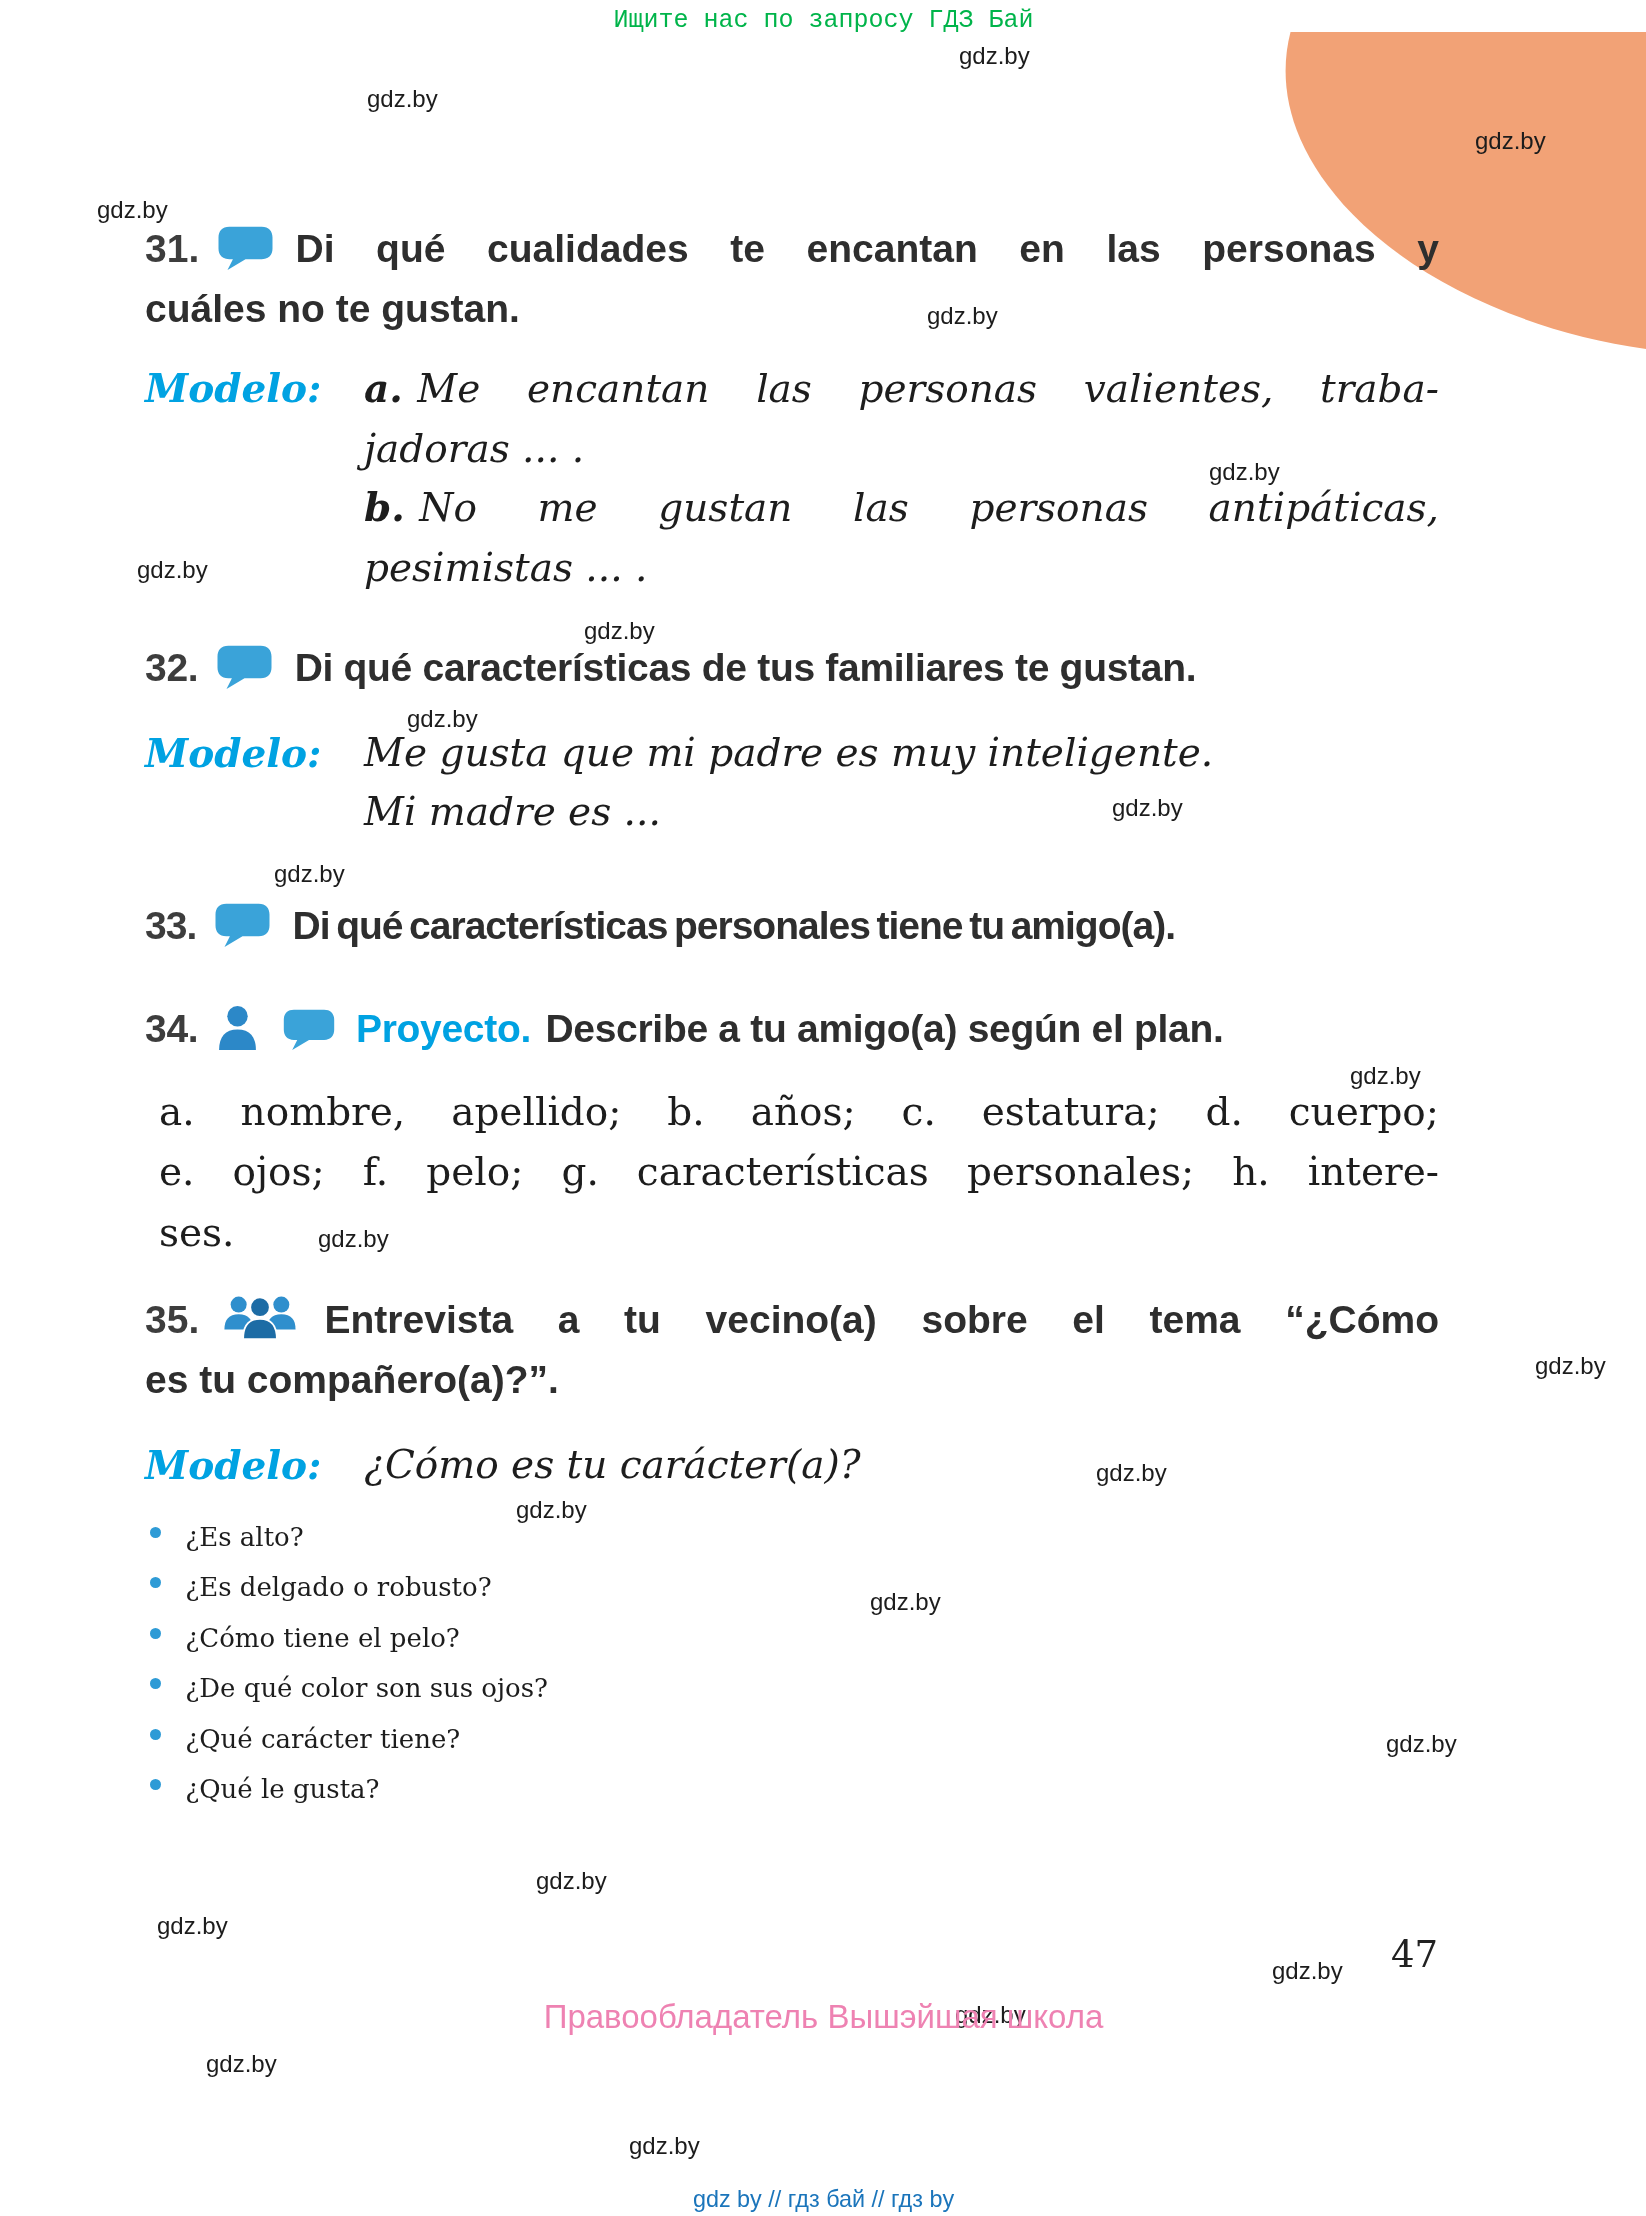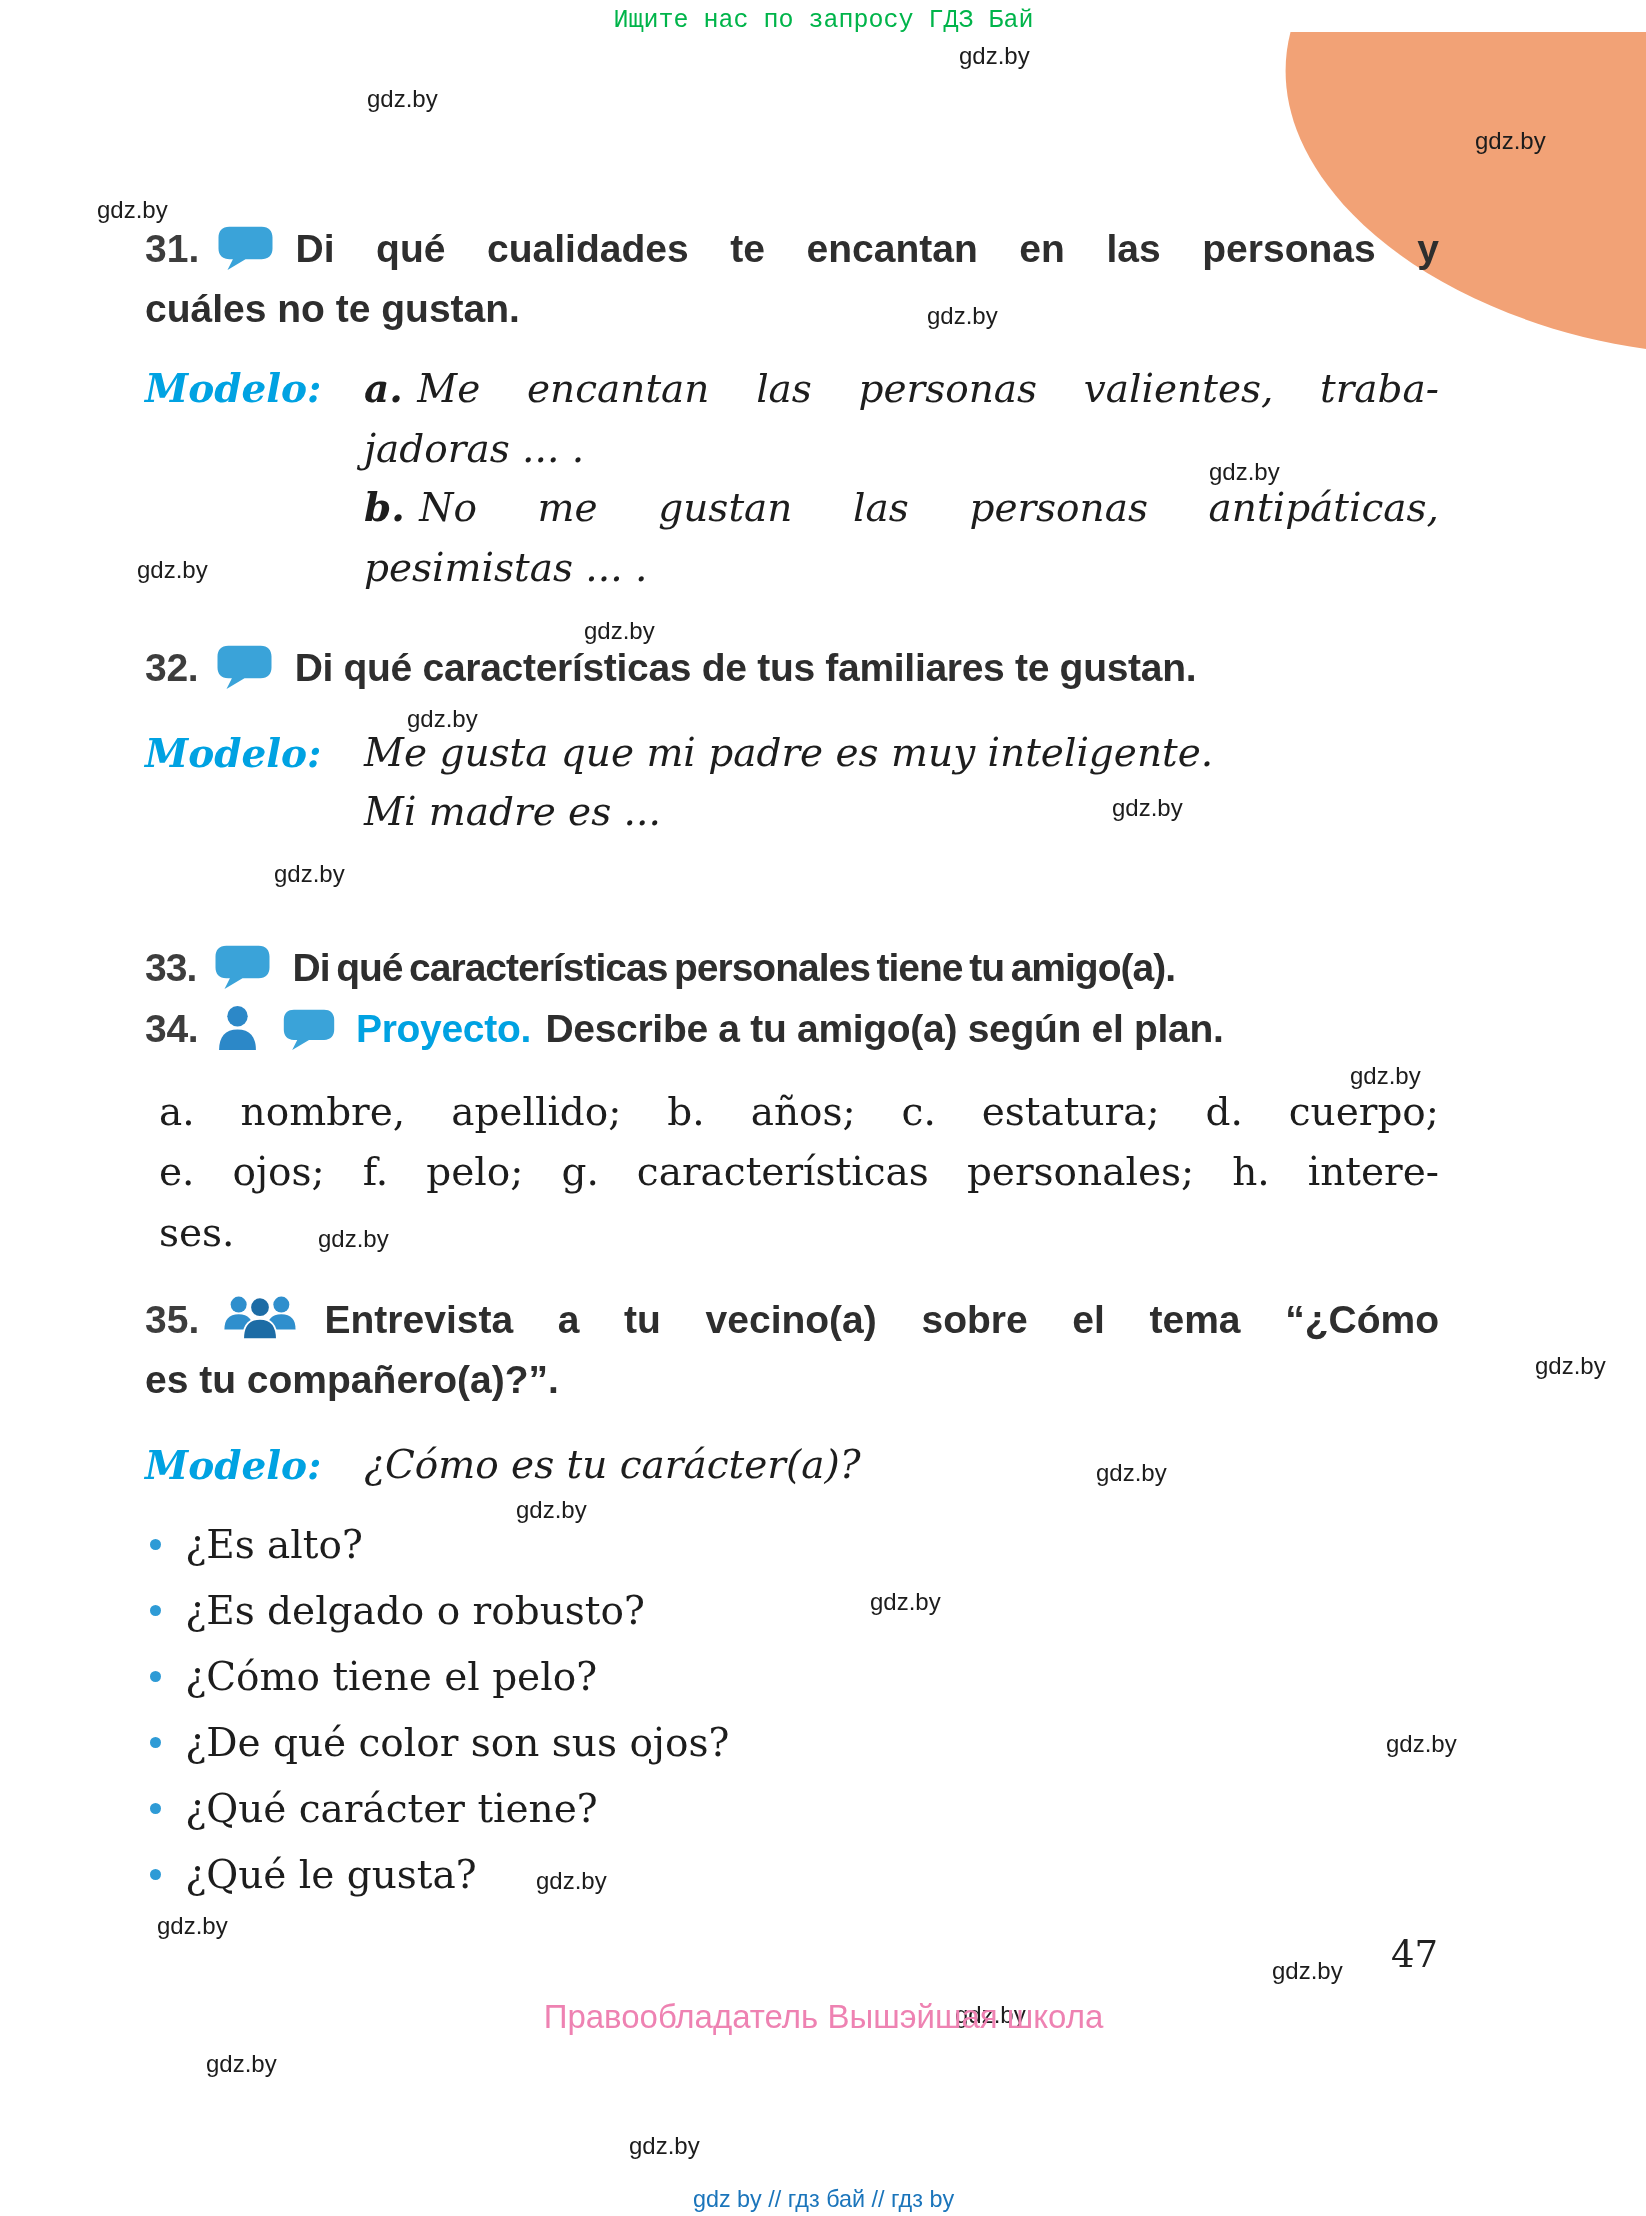--- a/index.html
+++ b/index.html
@@ -23,37 +23,37 @@
   
   .sect { position:absolute; left:145px; right:208px; }
   .instr {
     font-family:"Liberation Sans", sans-serif; font-weight:bold;
     font-size:39px; color:#2e2e2e; line-height:1.55;
   }
   .instr .num { color:#3d3d3d; margin-right:16px; }
   .instr svg { vertical-align:-8px; margin-right:19.3px; }
   .jl { text-align:justify; text-align-last:justify; }
   .nw { white-space:nowrap; letter-spacing:-0.3px; }
-  .tighter { letter-spacing:-1px; word-spacing:-3.2px;margin-top:42px; }
+  .tighter { letter-spacing:-1px; word-spacing:-3.2px; }
   .blue { color:#00a2e2; }
   .proj { margin-right:14.5px; }
   
   .modelo { font-size:39px; line-height:1.5;font-style:italic; }
   .mlabel {
     position:absolute; left:0; top:0; font-weight:bold; color:#00a2e2;
     font-size:39px;
   }
   .mbody { margin-left:219px; }
   .b { font-weight:bold; margin-right:14.5px; }
   .b:empty { margin-right:0; }
   
   .plan { font-size:39px; line-height:1.55; }
   
   .qlist { list-style:none; }
-  .qlist li { font-size:39px; line-height:1.2; margin-bottom:19.3px; }
+  .qlist li { font-size:26px; line-height:1.2; margin-bottom:19.3px; }
   .bullet {
     display:inline-block; width:11.3px; height:11.3px; border-radius:50%;
     background:#2e9bd6; margin-right:24px; vertical-align:8px;
   }
   
   .pageno { position:absolute; left:1391px; top:1933px; font-size:37px; color:#222; }
   .copyright {
     position:absolute; top:1998px; left:0; width:100%; text-align:center;
     font-family:"Liberation Sans", sans-serif; font-size:33px; color:#ee82b2;
   }

